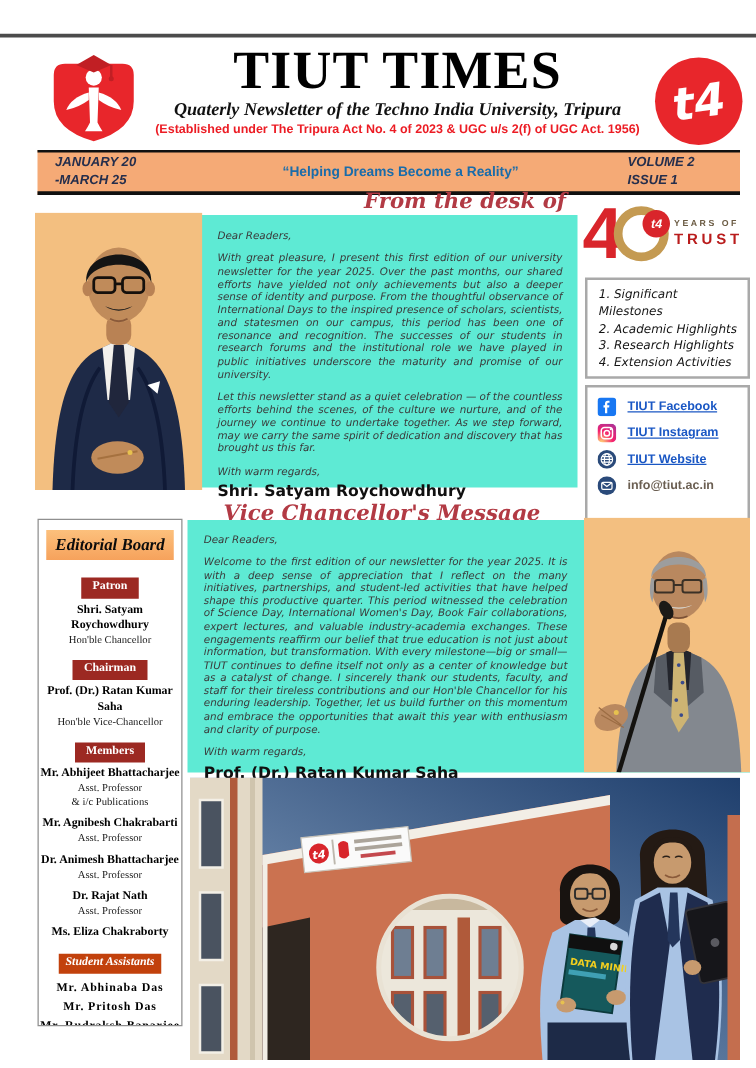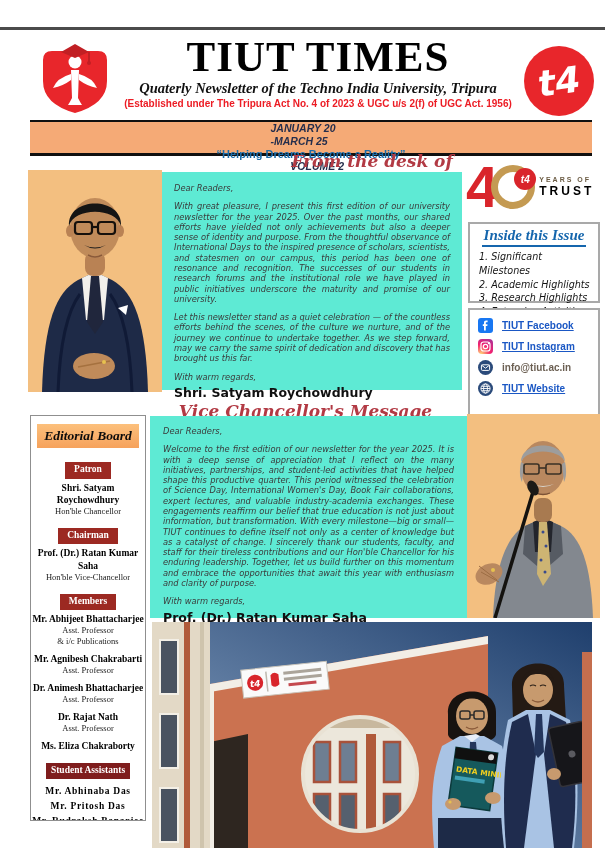--- a/index.html
+++ b/index.html
@@ -12,24 +12,24 @@
   .masthead{left:118px;top:35px;width:400px;text-align:center;}
   .mh-title{font-family:"Liberation Serif",serif;font-weight:bold;font-size:43px;line-height:1;color:#000;letter-spacing:1px;}
   .mh-sub{font-family:"Liberation Serif",serif;font-weight:bold;font-style:italic;font-size:14.5px;line-height:1.15;color:#111;margin-top:2px;}
   .mh-addr{font-size:10px;font-weight:bold;color:#4f8fc7;margin-top:2px;}
   .mh-est{font-size:10px;font-weight:bold;color:#ec1c24;margin-top:1px;}
   .logo-left{left:33px;top:36px;width:84px;height:82px;}
   .logo-right{left:523px;top:45px;width:72px;height:72px;}
   
   .band{left:30px;top:120px;width:562px;height:31px;background:#f5aa76;
         border-top:2px solid #101010;border-bottom:3px solid #101010;
-        box-sizing:content-box;display:flex;align-items:center;flex-direction:column;}
+        box-sizing:content-box;display:flex;align-items:center;}
   .band-date{width:95px;padding-left:14px;font-style:italic;font-weight:bold;font-size:10.5px;line-height:1.25;color:#252e4c;}
   .band-tag{flex:1;text-align:center;font-weight:bold;font-size:11px;color:#1a6caa;}
-  .band-vol{width:78px;padding-right:12px;text-align:right;font-style:italic;font-weight:bold;font-size:10.5px;line-height:1.25;color:#252e4c;}
+  .band-vol{width:78px;padding-right:12px;font-style:italic;font-weight:bold;font-size:10.5px;line-height:1.25;color:#252e4c;}
   
   .script-h{font-family:"DejaVu Serif",serif;font-style:italic;font-weight:bold;font-size:17px;color:#b23a44;text-align:center;}
   .h-chanc{left:252px;top:151px;width:240px;}
   .h-vc{left:168px;top:401px;width:275px;}
   
   .panel{background:#5eead4;box-sizing:border-box;}
   .panel-a{left:90px;top:172px;width:372px;height:218px;padding:11px 12px 8px 84px;}
   .panel-b{left:150px;top:416px;width:450px;height:202px;padding:10px 146px 8px 13px;}
   .letter{font-family:"DejaVu Sans",sans-serif;font-style:italic;font-size:8.3px;line-height:1.24;color:#3a3a3a;text-align:justify;}
   .letter p{margin:0 0 8px 0;}
@@ -38,38 +38,38 @@
   .photo-chanc{left:28px;top:170px;width:134px;height:222px;}
   .photo-vc{left:467px;top:414px;width:133px;height:204px;}
   
   .trust{left:466px;top:156px;width:134px;height:62px;display:flex;align-items:center;}
   .t-four{font-weight:bold;font-size:58px;line-height:.9;color:#d9252b;letter-spacing:-3px;}
   .t-ring{position:relative;width:44px;height:44px;border:7px solid #c49a52;border-radius:50%;box-sizing:border-box;margin-left:-4px;}
   .t-badge{position:absolute;right:-8px;top:-4px;width:22px;height:22px;border-radius:50%;background:#d9252b;color:#fff;
            font-style:italic;font-weight:bold;font-size:10px;display:flex;align-items:center;justify-content:center;}
   .t-words{margin-left:4px;}
   .t-yo{font-size:7px;letter-spacing:2px;color:#6b5b43;font-weight:bold;}
-  .t-tr{font-size:12px;letter-spacing:3px;color:#000000;font-weight:bold;margin-top:1px;}
+  .t-tr{font-size:12px;letter-spacing:3px;color:#b91c1c;font-weight:bold;margin-top:1px;}
   .inside{left:468px;top:222px;width:132px;height:81px;border:2px solid #a9a9a9;box-sizing:border-box;background:#fff;text-align:center;padding-top:2px;}
   .inside-title{display:inline-block;font-family:"Liberation Serif",serif;font-style:italic;font-weight:bold;font-size:15px;color:#1566ad;
                 border-bottom:2px solid #1566ad;padding:0 2px 1px;}
   .inside-items{text-align:left;padding:3px 4px 0 9px;font-family:"DejaVu Sans",sans-serif;font-style:italic;font-size:9.6px;line-height:1.44;color:#141414;}
   .social{left:468px;top:308px;width:132px;height:111px;border:2px solid #a9a9a9;box-sizing:border-box;background:#fff;padding:5px 15px 0 0;}
   .s-row{display:flex;align-items:center;height:21px;padding:0 8px;gap:9px;}
   .s-ic{width:15px;height:15px;flex:0 0 15px;}
   .s-link{font-size:10px;font-weight:bold;color:#1a57c4;text-decoration:underline;}
   .s-plain{font-size:10px;font-weight:bold;color:#6b5f52;text-decoration:none;}
   
   .eb{left:30px;top:415px;width:116px;height:406px;border:1px solid #8f8f8f;box-sizing:border-box;background:#fff;
       text-align:center;overflow:hidden;}
   .eb-title{margin:8px 6px 9px;background:linear-gradient(#fcc07c,#f6a25c);padding:4px 0;
             font-family:"Liberation Serif",serif;font-style:italic;font-weight:bold;font-size:13.5px;color:#0c0c0c;}
   .eb-bar{display:inline-block;background:#9c2922;color:#fff;font-family:"Liberation Serif",serif;font-weight:bold;font-size:9.5px;
           line-height:1;padding:3px 9px 4px;margin:5px 0 3px;}
-  .eb-bar.blue{background:#7f1d1d;padding:3px 5px 4px;}
+  .eb-bar.blue{background:#c2410c;padding:3px 5px 4px;font-style:italic;}
   .eb-name{font-family:"Liberation Serif",serif;font-weight:bold;font-size:9.5px;line-height:1.3;color:#000;}
   .eb-role{font-family:"Liberation Serif",serif;font-size:8.5px;line-height:1.25;color:#1a1a1a;}
   .eb-entry{margin:0 0 6px 0;}
   .eb-sa .eb-name{letter-spacing:.7px;margin:2.5px 0;}
   .campus{left:152px;top:622px;width:440px;height:226px;}
 </style>
 </head>
 <body>
 
 <div class="page">
@@ -156,21 +156,20 @@
     <div class="t-ring">
       <div class="t-badge">t4</div>
     </div>
     <div class="t-words">
       <div class="t-yo">YEARS OF</div>
       <div class="t-tr">TRUST</div>
     </div>
   </div>
 
   <div class="abs inside">
-    <span class="inside-title">Inside this Issue</span>
     <div class="inside-items">
       <div>1. Significant Milestones</div>
       <div>2. Academic Highlights</div>
       <div>3. Research Highlights</div>
       <div>4. Extension Activities</div>
     </div>
   </div>
 
   <div class="abs social">
     <div class="s-row">
@@ -192,33 +191,33 @@
         <rect width="15" height="15" rx="4" fill="url(#ig)"></rect>
         <rect x="3" y="3" width="9" height="9" rx="2.6" fill="none" stroke="#ffffff" stroke-width="1.2"></rect>
         <circle cx="7.5" cy="7.5" r="2.2" fill="none" stroke="#ffffff" stroke-width="1.2"></circle>
         <circle cx="10.6" cy="4.4" r="0.8" fill="#ffffff"></circle>
       </svg>
       <a class="s-link" href="#">TIUT Instagram</a>
     </div>
     <div class="s-row">
       <svg class="s-ic" viewBox="0 0 15 15">
         <circle cx="7.5" cy="7.5" r="7.5" fill="#2a4a7a"></circle>
-        <rect x="3.4" y="4.8" width="8.2" height="5.6" rx="1" fill="none" stroke="#ffffff" stroke-width="1"></rect>
-        <path d="M3.6 5.2 L7.5 8.2 L11.4 5.2" fill="none" stroke="#ffffff" stroke-width="1"></path>
-      </svg>
-      <a class="s-plain" href="#">info@tiut.ac.in</a>
-    </div>
-    <div class="s-row">
-      <svg class="s-ic" viewBox="0 0 15 15">
-        <circle cx="7.5" cy="7.5" r="7.5" fill="#2a4a7a"></circle>
         <circle cx="7.5" cy="7.5" r="4.6" fill="none" stroke="#ffffff" stroke-width="0.9"></circle>
         <ellipse cx="7.5" cy="7.5" rx="2" ry="4.6" fill="none" stroke="#ffffff" stroke-width="0.9"></ellipse>
         <path d="M2.9 7.5 L12.1 7.5 M3.6 5.3 L11.4 5.3 M3.6 9.7 L11.4 9.7" stroke="#ffffff" stroke-width="0.9"></path>
       </svg>
       <a class="s-link" href="#">TIUT Website</a>
+    </div>
+    <div class="s-row">
+      <svg class="s-ic" viewBox="0 0 15 15">
+        <circle cx="7.5" cy="7.5" r="7.5" fill="#2a4a7a"></circle>
+        <rect x="3.4" y="4.8" width="8.2" height="5.6" rx="1" fill="none" stroke="#ffffff" stroke-width="1"></rect>
+        <path d="M3.6 5.2 L7.5 8.2 L11.4 5.2" fill="none" stroke="#ffffff" stroke-width="1"></path>
+      </svg>
+      <a class="s-plain" href="#">info@tiut.ac.in</a>
     </div>
   </div>
 
   <div class="abs script-h h-vc">Vice Chancellor's Message</div>
 
   <div class="abs panel panel-b">
     <div class="letter">
       <p>Dear Readers,</p>
       <p>Welcome to the first edition of our newsletter for the year 2025. It is with a deep sense of appreciation that I reflect on the many initiatives, partnerships, and student-led activities that have helped shape this productive quarter. This period witnessed the celebration of Science Day, International Women's Day, Book Fair collaborations, expert lectures, and valuable industry-academia exchanges. These engagements reaffirm our belief that true education is not just about information, but transformation. With every milestone—big or small—TIUT continues to define itself not only as a center of knowledge but as a catalyst of change. I sincerely thank our students, faculty, and staff for their tireless contributions and our Hon'ble Chancellor for his enduring leadership. Together, let us build further on this momentum and embrace the opportunities that await this year with enthusiasm and clarity of purpose.</p>
       <p style="margin-bottom:2px">With warm regards,</p>

